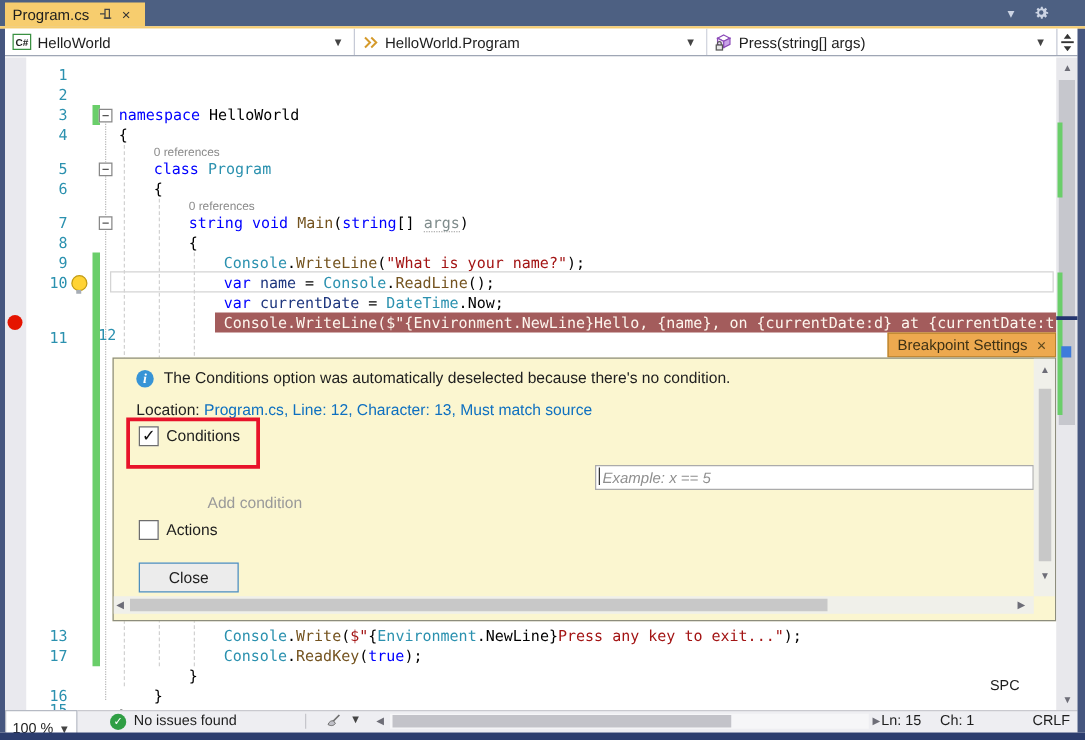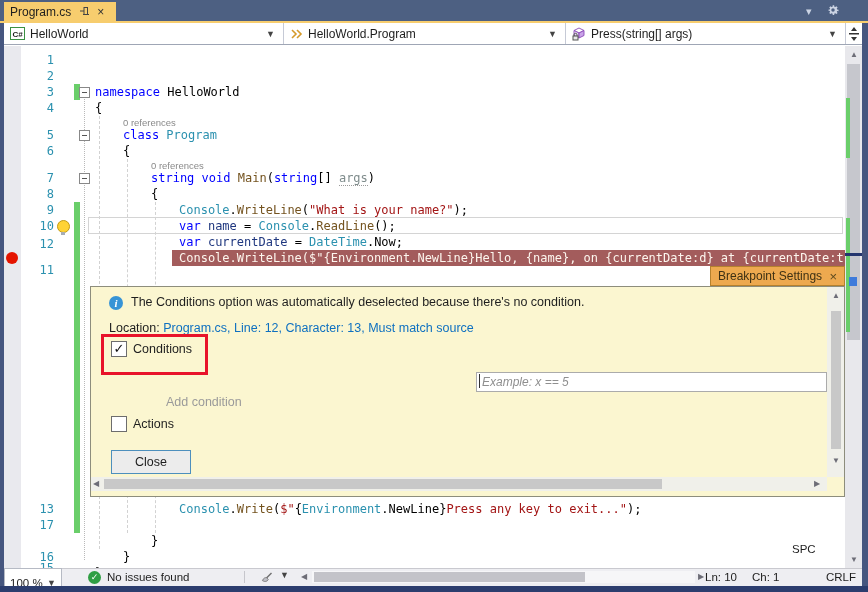--- a/index.html
+++ b/index.html
@@ -200,26 +200,27 @@
       <div class="codeline" style="top: 186px; left: 151px; width: 694px;"><span class="tk-p">{</span></div>
       <div class="lnum" style="top: 202px;">9</div>
       <div class="codeline" style="top: 202px; left: 179px; width: 666px;"><span class="tk-t">Console</span><span class="tk-p">.</span><span class="tk-m">WriteLine</span><span class="tk-p">(</span><span class="tk-s">"What is your name?"</span><span class="tk-p">);</span></div>
       <div class="curline" style="top: 217px;"></div>
       <div class="lnum" style="top: 218px;">10</div>
       <div class="bulb" style="top: 220px;"></div>
       <div class="codeline" style="top: 218px; left: 179px; width: 666px;"><span class="tk-k">var</span><span class="tk-p"> </span><span class="tk-l">name</span><span class="tk-p"> = </span><span class="tk-t">Console</span><span class="tk-p">.</span><span class="tk-m">ReadLine</span><span class="tk-p">();</span></div>
       <div class="lnum" style="top: 234px; margin-top: 28px;">11</div>
       <div class="codeline" style="top: 234px; left: 179px; width: 666px;"><span class="tk-k">var</span><span class="tk-p"> </span><span class="tk-l">currentDate</span><span class="tk-p"> = </span><span class="tk-t">DateTime</span><span class="tk-p">.</span><span class="tk-p">Now;</span></div>
       <div class="hlband" style="top: 250px; left: 172px; width: 673px;"></div>
-      <div class="lnum" style="top: 236px;">12</div>
+      <div class="lnum" style="top: 260px; padding-left: 39px;">12</div>
       <div class="bpdot" style="top: 252px;"></div>
       <div class="codeline" style="top: 250px; left: 179px; width: 666px;"><span class="tk-w">Console.WriteLine($"{Environment.NewLine}Hello, {name}, on {currentDate:d} at {currentDate:t}!");</span></div>
       <div class="lnum" style="top: 501px;">13</div>
       <div class="codeline" style="top: 501px; left: 179px; width: 666px;"><span class="tk-t">Console</span><span class="tk-p">.</span><span class="tk-m">Write</span><span class="tk-p">(</span><span class="tk-s">$"</span><span class="tk-p">{</span><span class="tk-t">Environment</span><span class="tk-p">.NewLine}</span><span class="tk-s">Press any key to exit..."</span><span class="tk-p">);</span></div>
       <div class="lnum" style="top: 517px;">17</div>
+      <div class="codeline" style="top: 517px; left: 179px; width: 666px;"><span class="tk-t">Console</span><span class="tk-p">.</span><span class="tk-m">ReadKey</span><span class="tk-p">(</span><span class="tk-k">true</span><span class="tk-p">);</span></div>
       <div class="lnum" style="top: 560px;">15</div>
       <div class="codeline" style="top: 533px; left: 151px; width: 694px;"><span class="tk-p">}</span></div>
       <div class="lnum" style="top: 549px;">16</div>
       <div class="codeline" style="top: 549px; left: 123px; width: 722px;"><span class="tk-p">}</span></div>
       <div class="lnum" style="top: 565px;">17</div>
       <div class="codeline" style="top: 565px; left: 95px; width: 750px;"><span class="tk-p">}</span></div>
     </div>
 
   <div class="abs" id="bp-tab">
     <span>Breakpoint Settings</span>
@@ -279,21 +280,21 @@
     <svg width="18" height="13" viewBox="0 0 18 13">
         <path d="M13.5 1L8.5 6" stroke="#707070" stroke-width="1.4"></path>
         <path d="M8.8 5.7C7 5.3 5.4 6.2 4.4 8.6c2.4 1.5 4.7 1 5.9-.9z" fill="#c0c0c8" stroke="#707070" stroke-width="0.8"></path>
       </svg>
   </div>
   <div class="abs" style="left:280px;top:570px;font-size:9px;color:#444">▼</div>
   <div class="abs sarrow" style="left:301px;top:572px">◀</div>
   <div class="abs" id="hsb-track"></div>
   <div class="abs" id="hsb-thumb"></div>
   <div class="abs sarrow" style="left:698px;top:572px">▶</div>
-  <div class="statustext" style="left:705px;top:568px">Ln: 10</div>
+  <div class="statustext" style="left:705px;top:568px">Ln: 15</div>
   <div class="statustext" style="left:752px;top:568px">Ch: 1</div>
   <div class="statustext" style="left:792px;top:540px">SPC</div>
   <div class="statustext" style="left:826px;top:568px">CRLF</div>
 
   <div class="abs" id="border-left"></div>
   <div class="abs" id="border-right"></div>
   <div class="abs" id="bottomstrip"></div>
 </div>
 
 </body></html>

